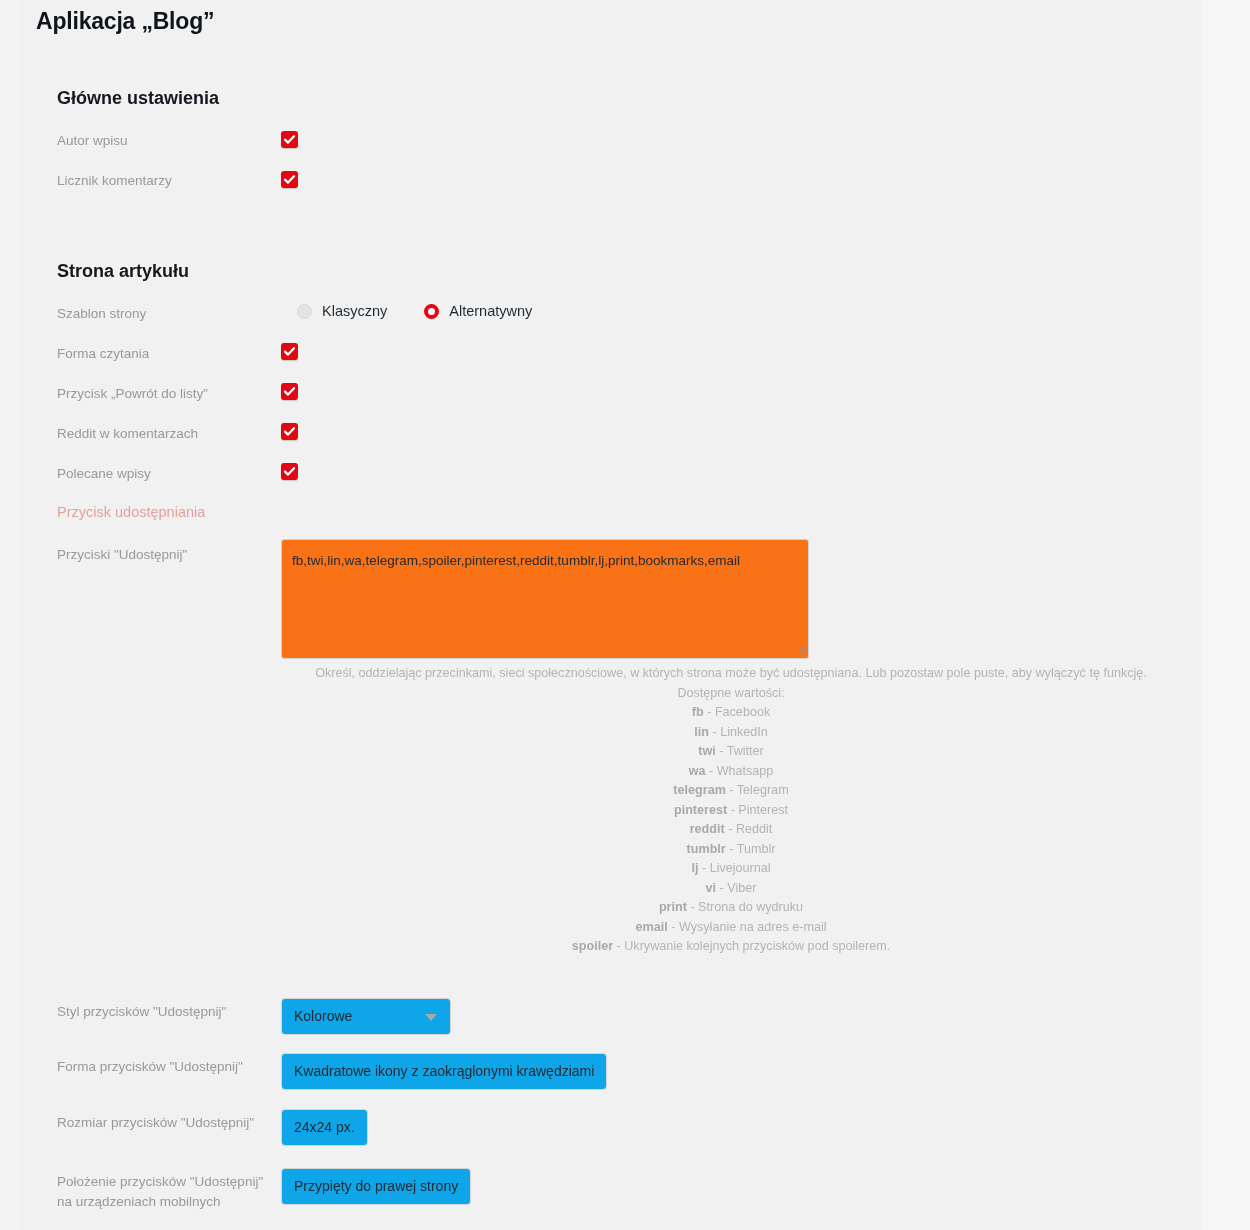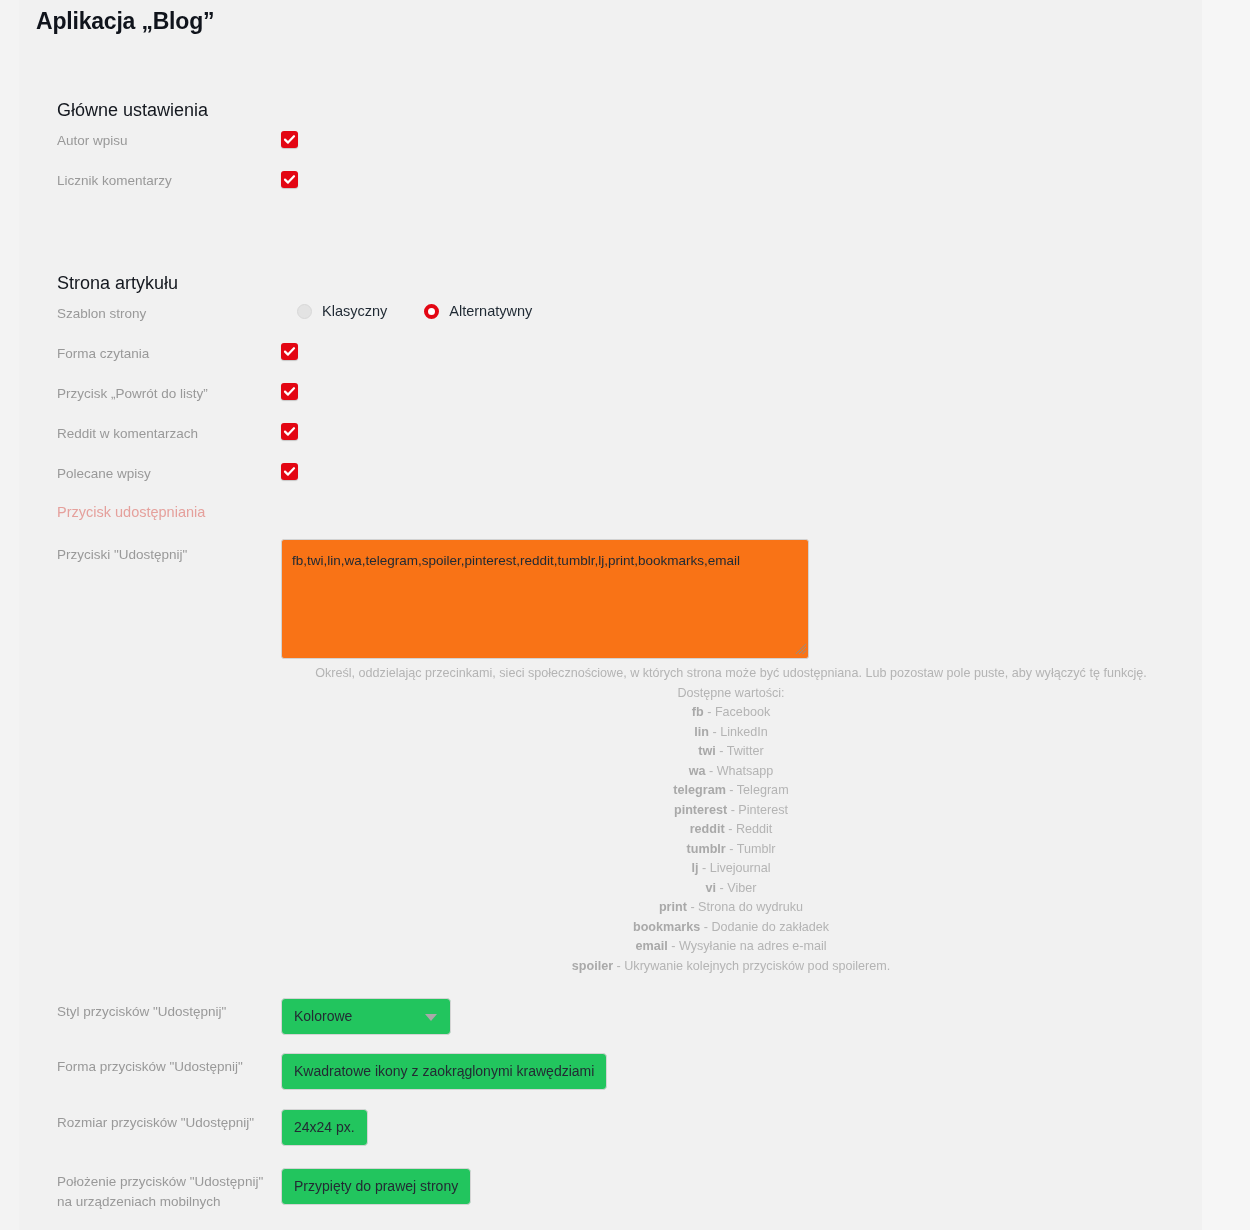--- a/index.html
+++ b/index.html
@@ -39,23 +39,22 @@
     font-size: 23px;
     font-weight: bold;
     color: #10141c;
     letter-spacing: -0.2px;
   }
 
   .section-title {
     position: absolute;
     left: 57px;
     font-size: 18px;
-    font-weight: normal;
+    font-weight: bold;
     color: #14181f;
-    margin-top: 12px;
   }
   #sec-main { top: 88px; }
   #sec-article { top: 261px; }
 
   .row-label {
     position: absolute;
     left: 57px;
     font-size: 13.5px;
     color: #999999;
     line-height: 20px;
@@ -146,21 +145,21 @@
     text-align: center;
   }
   .help .line { white-space: nowrap; }
   .help b { color: #a9a9a9; font-weight: bold; }
 
   
   .select-wrap {
     position: absolute;
   }
   .select-box {
-    background: #22c55e;
+    background: #0ea5e9;
     border: 1px solid #d4d4d4;
     border-radius: 4px;
     font-size: 14px;
     color: #232b33;
     font-family: "Liberation Sans", sans-serif;
     padding: 0 12px;
     height: 37px;
     line-height: 35px;
     display: inline-block;
     white-space: nowrap;
@@ -259,21 +258,20 @@
       <div class="line"><b>lin</b> <span>- LinkedIn</span></div>
       <div class="line"><b>twi</b> <span>- Twitter</span></div>
       <div class="line"><b>wa</b> <span>- Whatsapp</span></div>
       <div class="line"><b>telegram</b> <span>- Telegram</span></div>
       <div class="line"><b>pinterest</b> <span>- Pinterest</span></div>
       <div class="line"><b>reddit</b> <span>- Reddit</span></div>
       <div class="line"><b>tumblr</b> <span>- Tumblr</span></div>
       <div class="line"><b>lj</b> <span>- Livejournal</span></div>
       <div class="line"><b>vi</b> <span>- Viber</span></div>
       <div class="line"><b>print</b> <span>- Strona do wydruku</span></div>
-      <div class="line"><b>bookmarks</b> <span>- Dodanie do zakładek</span></div>
       <div class="line"><b>email</b> <span>- Wysyłanie na adres e-mail</span></div>
       <div class="line"><b>spoiler</b> <span>- Ukrywanie kolejnych przycisków pod spoilerem.</span></div>
     </div>
 
     <div class="row-label" style="top:1002px">Styl przycisków "Udostępnij"</div>
     <div class="select-wrap" style="left:281px; top:998px; width:170px">
       <div class="select-box" style="width:170px">Kolorowe</div>
       <span class="select-arrow"></span>
     </div>
 

